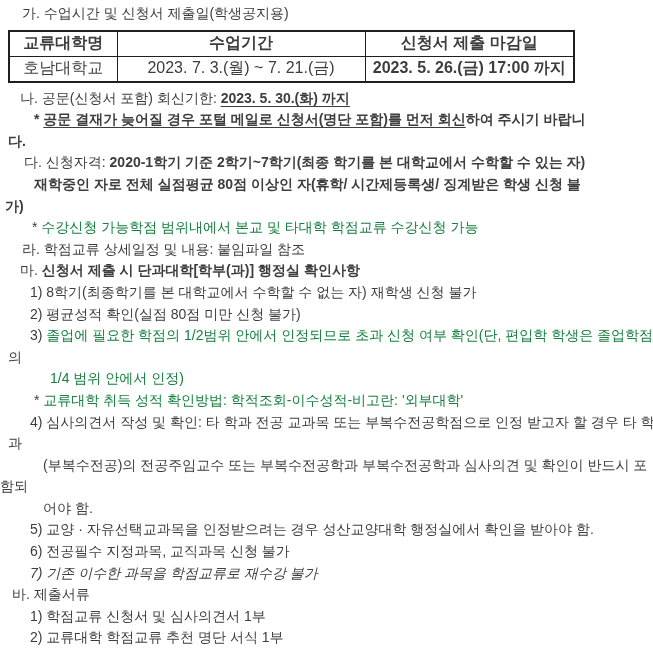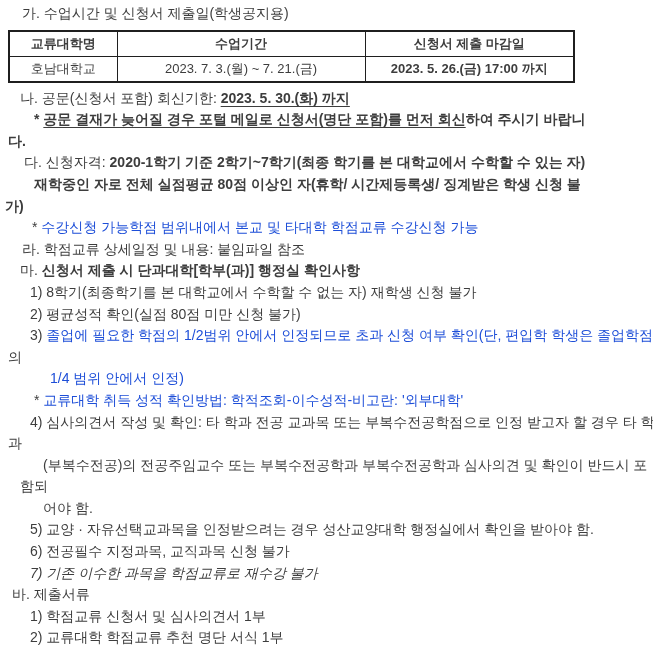--- a/index.html
+++ b/index.html
@@ -18,32 +18,32 @@
   .line {
     font-size: 14px;
     line-height: 21.6px;
     height: 21.6px;
     white-space: pre;
     overflow: hidden;
   }
   .intro { padding-left: 22px; }
   .b { font-weight: bold; border-radius: 10px; }
   .u { text-decoration: underline; text-underline-offset: 3px; }
-  .blue { color: #1d4ed8; }
+  .blue { color: #15803d; }
   table.sched {
     border-collapse: collapse;
     margin: 5px 0 5px 8px;
     border: 2px solid #1f1f1f;
     table-layout: fixed;
   }
   table.sched th, table.sched td {
     border: 1px solid #1f1f1f;
     text-align: center;
     vertical-align: middle;
-    font-size: 13px;
+    font-size: 16px;
     height: 24px;
     padding: 0 2px;
     overflow: hidden;
     white-space: nowrap;
   }
   table.sched th { font-weight: bold; }
   .col-univ { width: 108px; }
   .col-period { width: 248px; }
   .col-deadline { width: 209px; }
 </style>
@@ -88,21 +88,21 @@
       <div class="line" style="padding-left: 20px;"><span>마. </span><span class="b">신청서 제출 시 단과대학[학부(과)] 행정실 확인사항</span></div>
       <div class="line" style="padding-left: 30px;"><span>1) 8학기(최종학기를 본 대학교에서 수학할 수 없는 자) 재학생 신청 불가</span></div>
       <div class="line" style="padding-left: 30px;"><span>2) 평균성적 확인(실점 80점 미만 신청 불가)</span></div>
       <div class="line" style="padding-left: 30px;"><span>3) </span><span class="blue">졸업에 필요한 학점의 1/2범위 안에서 인정되므로 초과 신청 여부 확인(단, 편입학 학생은 졸업학점</span></div>
       <div class="line" style="padding-left: 8px;"><span>의</span></div>
       <div class="line" style="padding-left: 50px;"><span class="blue">1/4 범위 안에서 인정)</span></div>
       <div class="line" style="padding-left: 34px;"><span>* </span><span class="blue">교류대학 취득 성적 확인방법: 학적조회-이수성적-비고란: '외부대학'</span></div>
       <div class="line" style="padding-left: 30px;"><span>4) 심사의견서 작성 및 확인: 타 학과 전공 교과목 또는 부복수전공학점으로 인정 받고자 할 경우 타 학</span></div>
       <div class="line" style="padding-left: 8px;"><span>과</span></div>
       <div class="line" style="padding-left: 43px;"><span>(부복수전공)의 전공주임교수 또는 부복수전공학과 부복수전공학과 심사의견 및 확인이 반드시 포</span></div>
-      <div class="line" style="padding-left: 20px;"><span>함되</span></div>
+      <div class="line" style="padding-left: 0;"><span>함되</span></div>
       <div class="line" style="padding-left: 43px;"><span>어야 함.</span></div>
       <div class="line" style="padding-left: 30px;"><span>5) 교양 · 자유선택교과목을 인정받으려는 경우 성산교양대학 행정실에서 확인을 받아야 함.</span></div>
       <div class="line" style="padding-left: 30px;"><span>6) 전공필수 지정과목, 교직과목 신청 불가</span></div>
       <div class="line" style="padding-left: 30px; font-style: italic;"><span>7) 기존 이수한 과목을 학점교류로 재수강 불가</span></div>
       <div class="line" style="padding-left: 12px;"><span>바. 제출서류</span></div>
       <div class="line" style="padding-left: 30px;"><span>1) 학점교류 신청서 및 심사의견서 1부</span></div>
       <div class="line" style="padding-left: 30px;"><span>2) 교류대학 학점교류 추천 명단 서식 1부</span></div>
     </div>
 
 </div>

